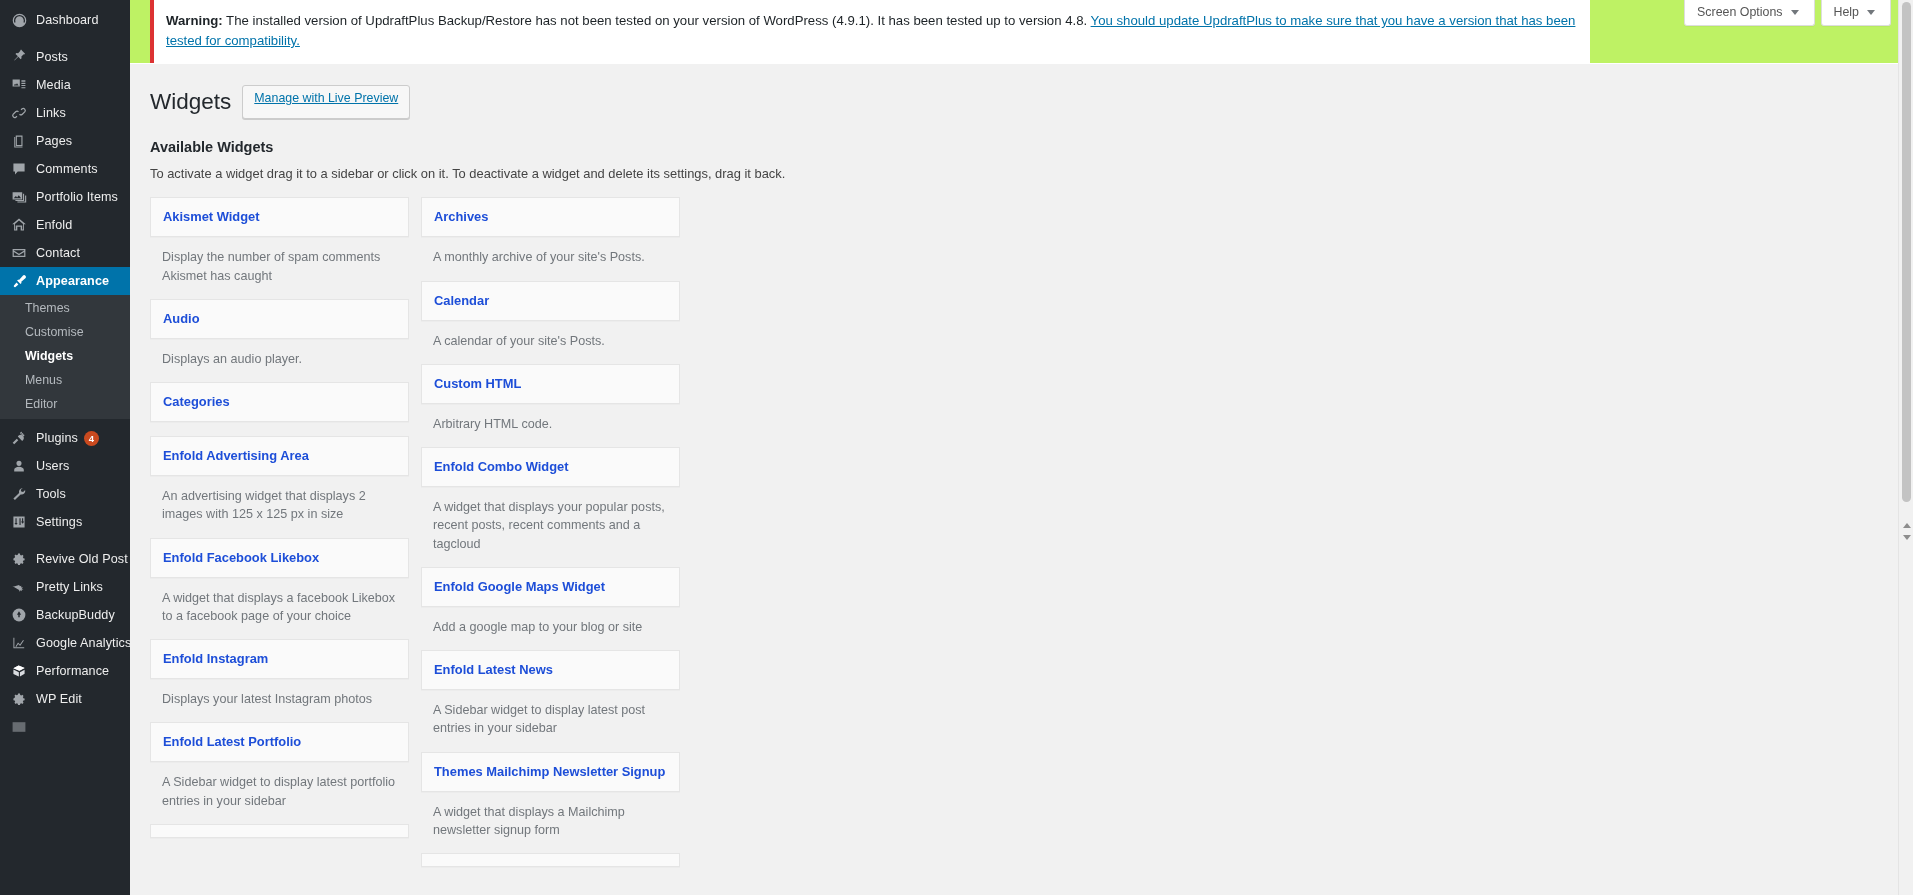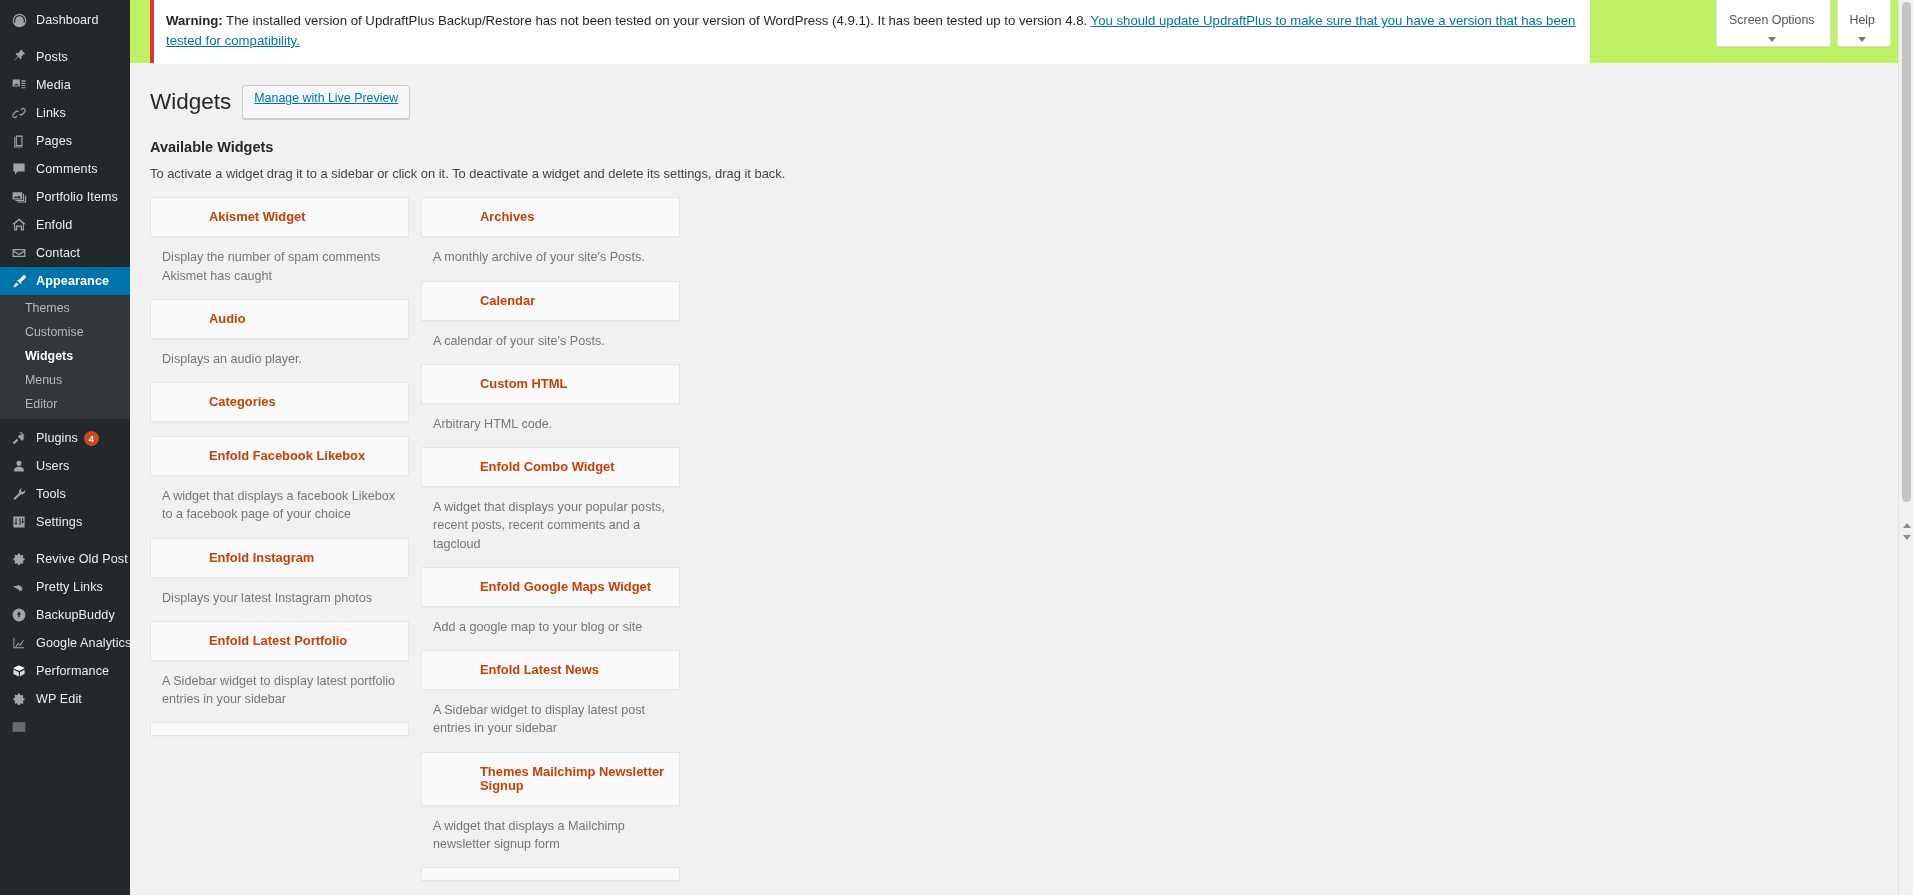--- a/index.html
+++ b/index.html
@@ -117,30 +117,29 @@
     right: 22px;
     display: flex;
     gap: 6px;
     z-index: 30;
   }
   .screen-meta-toggle {
     background: #fff;
     border: 1px solid #ddd;
     border-top: none;
     border-radius: 0 0 3px 3px;
-    padding: 11px 15px 4px 12px;
+    padding: 3px 15px 4px 12px;
     font-size: 12.4px;
     color: #555;
     cursor: pointer;
     line-height: 18px;
     box-shadow: 0 1px 0 rgba(0,0,0,.03);
     display: flex;
     align-items: center;
     gap: 8px;
-    flex-direction: column;
   }
   .caret-dn {
     width: 0; height: 0;
     border-left: 4.5px solid transparent;
     border-right: 4.5px solid transparent;
     border-top: 5.5px solid #72777c;
     display: inline-block;
   }
 
   
@@ -222,23 +221,22 @@
   .widget-head {
     background: #fafafa;
     border: 1px solid #e5e5e5;
     padding: 12px 12px 12px 12px;
     cursor: move;
     box-shadow: 0 1px 1px rgba(0,0,0,.02);
   }
   .widget-name {
     font-size: 12.9px;
     font-weight: 700;
-    color: #c2410c;
+    color: #1d4ed8;
     line-height: 14px;
-    margin-left: 46px;
   }
   .widget-desc {
     font-size: 12.6px;
     color: #72777c;
     padding: 11px 12px 0 12px;
     line-height: 1.45;
   }
 
   
   #page-scrollbar {
@@ -540,20 +538,26 @@
             </div>
             <div class="widget-desc">Displays an audio player.</div>
           </div>
           <div class="widget-block">
             <div class="widget-head">
               <div class="widget-name">Categories</div>
             </div>
           </div>
           <div class="widget-block">
             <div class="widget-head">
+              <div class="widget-name">Enfold Advertising Area</div>
+            </div>
+            <div class="widget-desc">An advertising widget that displays 2 images with 125 x 125 px in size</div>
+          </div>
+          <div class="widget-block">
+            <div class="widget-head">
               <div class="widget-name">Enfold Facebook Likebox</div>
             </div>
             <div class="widget-desc">A widget that displays a facebook Likebox to a facebook page of your choice</div>
           </div>
           <div class="widget-block">
             <div class="widget-head">
               <div class="widget-name">Enfold Instagram</div>
             </div>
             <div class="widget-desc">Displays your latest Instagram photos</div>
           </div>

